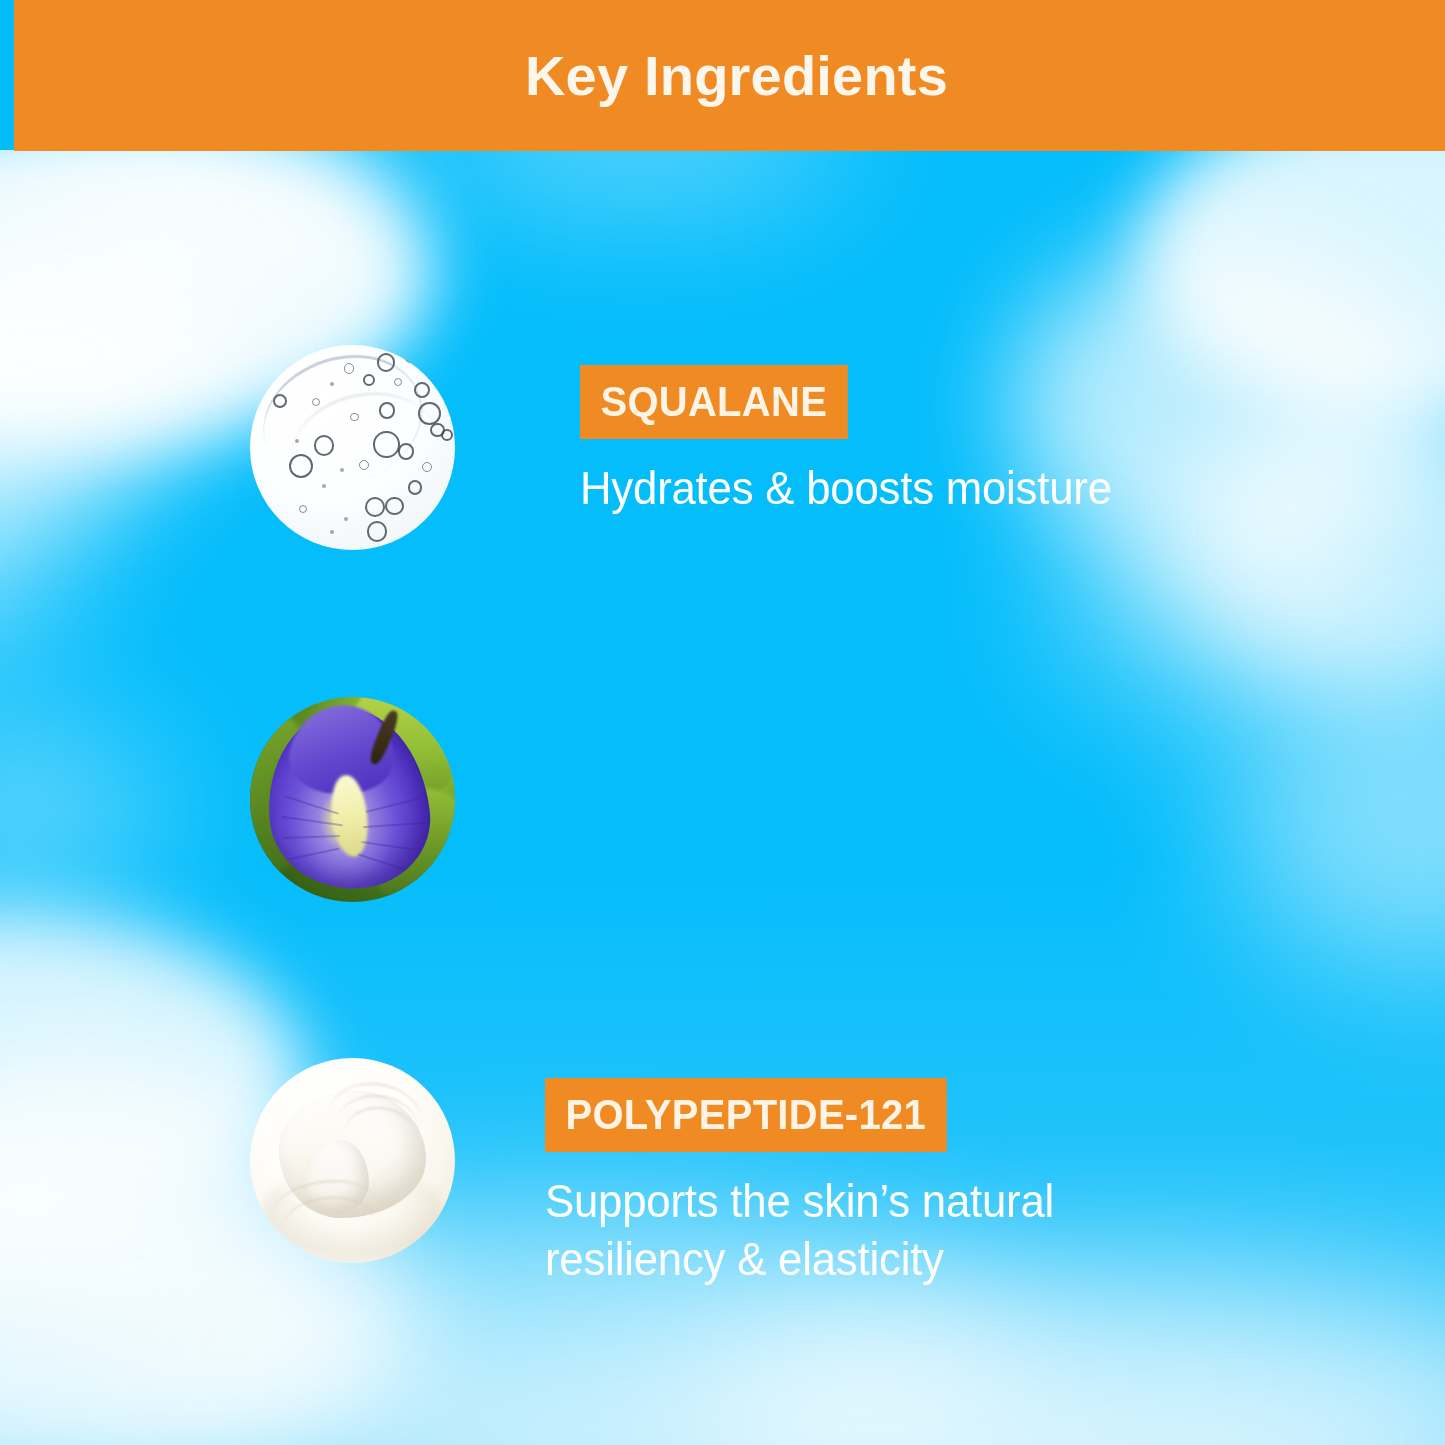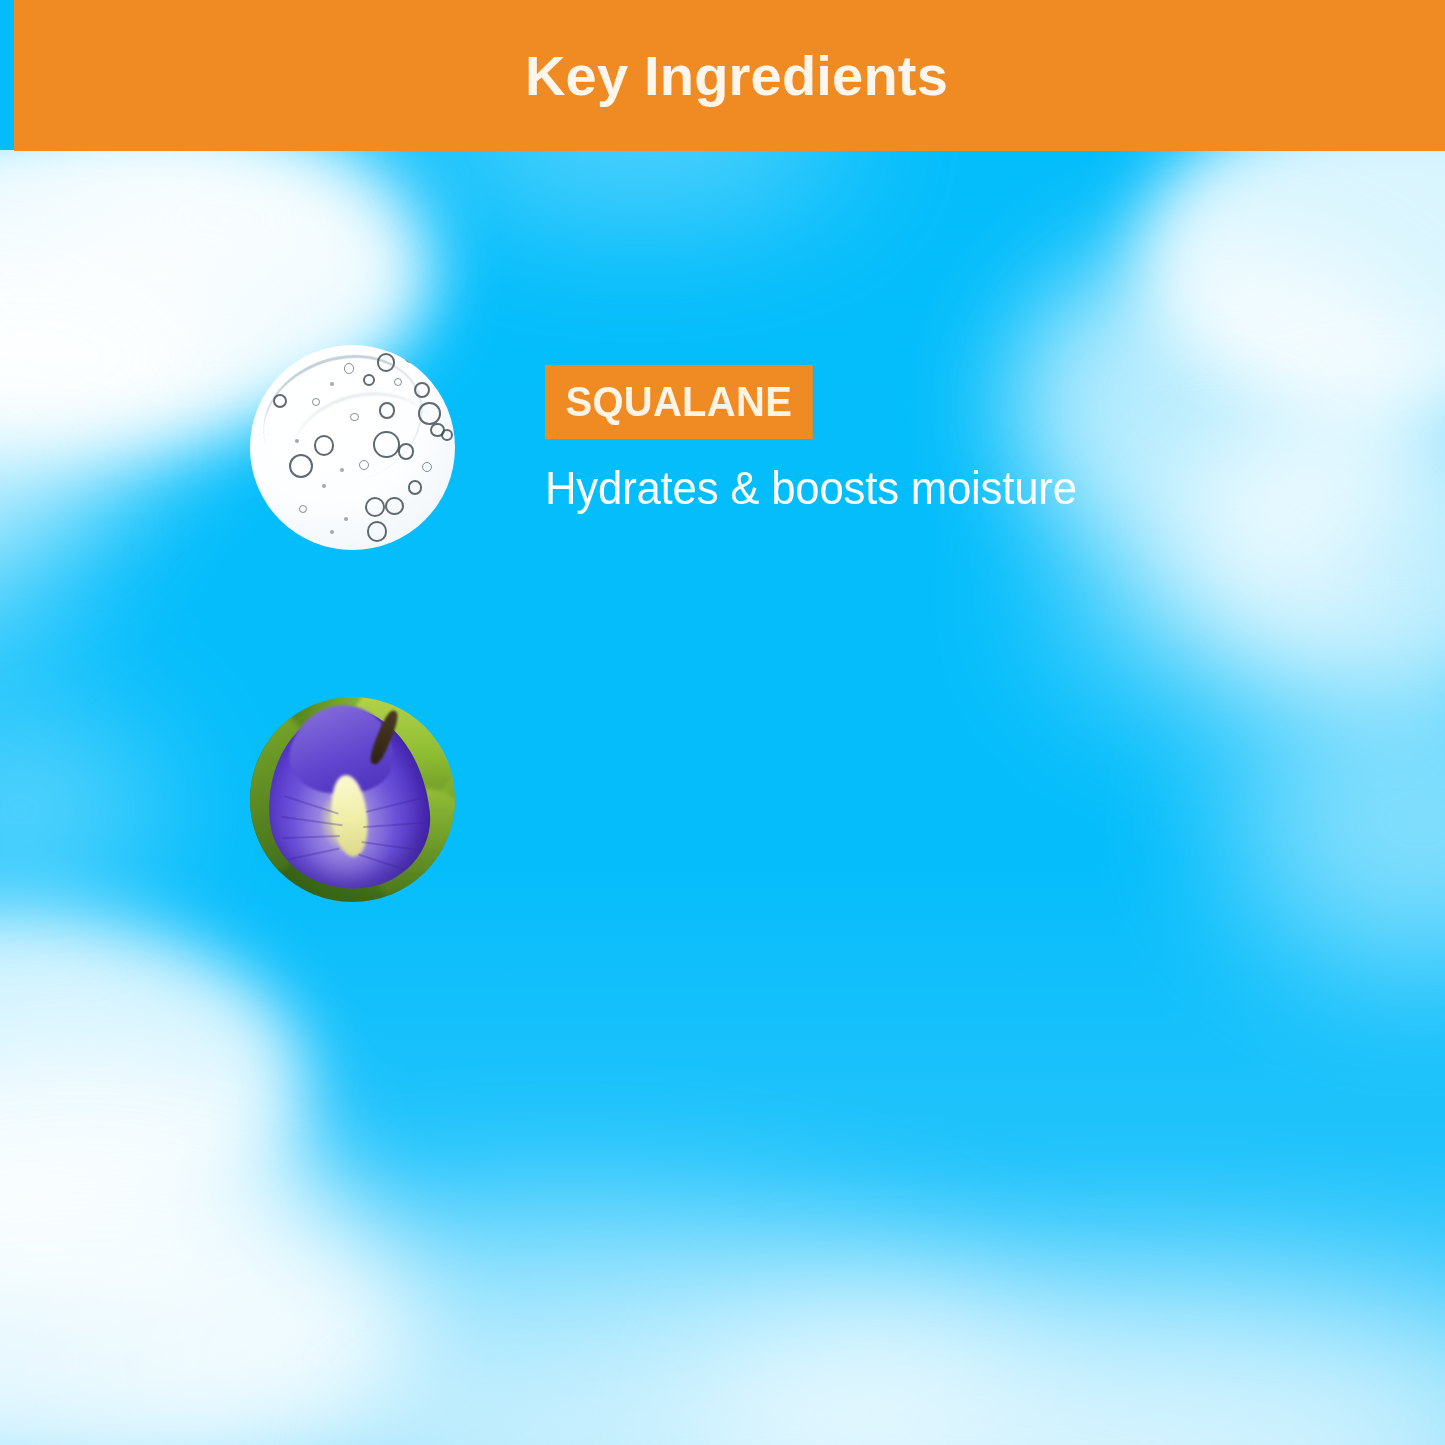--- a/index.html
+++ b/index.html
@@ -56,21 +56,21 @@
   }
   .header-title{
     color:#fdf6ec;font-size:56px;font-weight:bold;
     letter-spacing:.2px;line-height:1;
     font-family:"Liberation Sans","DejaVu Sans",sans-serif;
   }
 
   
   .rows{position:absolute;left:0;top:0;width:1445px;height:1445px;z-index:4;}
   .row{position:absolute;display:flex;align-items:flex-start;}
-  .row-1{left:0;top:345px;}
+  .row-1{left:0;top:345px;gap:35px;}
   .row-2{left:0;top:697px;}
   .row-3{left:0;top:1058px;}
 
   .thumb-wrap{
     position:relative;width:205px;height:205px;margin-left:250px;
     flex:0 0 auto;
   }
   .thumb{
     width:205px;height:205px;border-radius:50%;overflow:hidden;
     position:relative;
@@ -296,15 +296,36 @@
             <div class="ray" style="left:18%;top:76%;width:26%;height:2px;transform:rotate(-12deg);"></div>
             <div class="ray" style="left:56%;top:52%;width:28%;height:2px;transform:rotate(-14deg);"></div>
             <div class="ray" style="left:55%;top:62%;width:30%;height:2px;transform:rotate(-4deg);"></div>
             <div class="ray" style="left:54%;top:72%;width:28%;height:2px;transform:rotate(8deg);"></div>
             <div class="ray" style="left:52%;top:80%;width:24%;height:2px;transform:rotate(18deg);"></div>
           </div>
         </div>
       </div>
     </div>
 
+    <div class="row row-3">
+      <div class="thumb-wrap">
+        <div class="thumb">
+          <div class="cream">
+            <div class="cream-shadow"></div>
+            <div class="cream-swirl"></div>
+            <div class="cream-peak"></div>
+            <div class="cream-line" style="left:38%;top:12%;width:46%;height:34%;transform:rotate(8deg);"></div>
+            <div class="cream-line" style="left:42%;top:18%;width:40%;height:30%;transform:rotate(6deg);"></div>
+            <div class="cream-line" style="left:46%;top:24%;width:34%;height:26%;transform:rotate(4deg);"></div>
+            <div class="cream-line" style="left:10%;top:60%;width:52%;height:28%;transform:rotate(-8deg);"></div>
+            <div class="cream-line" style="left:16%;top:68%;width:44%;height:24%;transform:rotate(-6deg);"></div>
+          </div>
+        </div>
+      </div>
+      <div class="text-col">
+        <div class="badge">POLYPEPTIDE-121</div>
+        <div class="desc">Supports the skin’s natural
+resiliency &amp; elasticity</div>
+      </div>
+    </div>
 
   </div>
 </div>
 
 </body></html>

